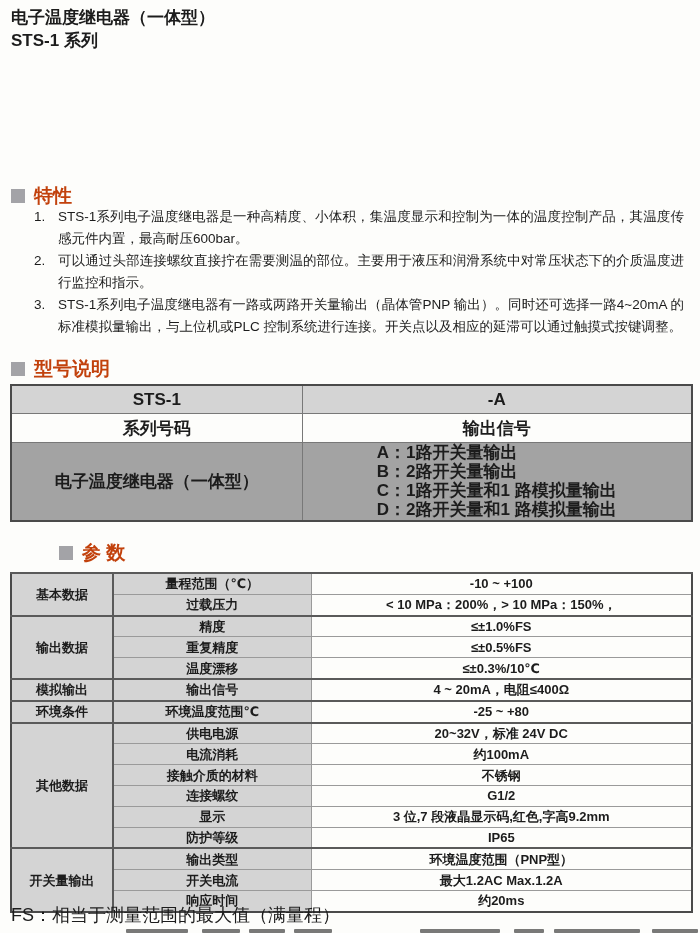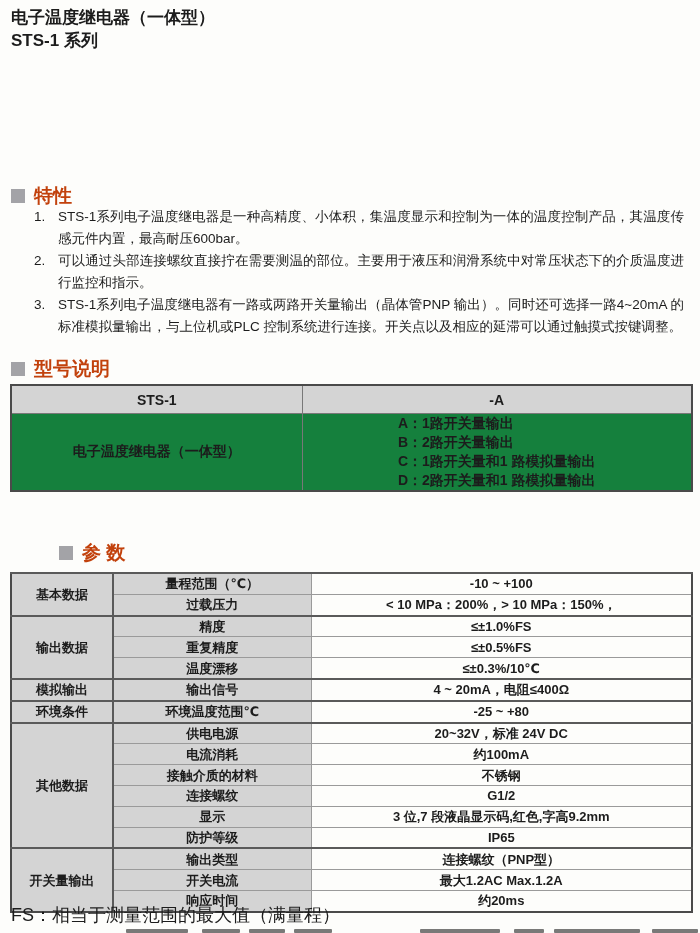--- a/index.html
+++ b/index.html
@@ -44,24 +44,24 @@
   .sec-square{width:14px;height:14px;background:#a3a3a7;flex:0 0 auto;}
   .sec-label{font-weight:bold;font-size:19px;color:#c2410c;}
   
   .features{position:absolute;left:34px;top:206px;width:650px;font-size:13.5px;line-height:21.5px;}
   .feat-item{display:flex;margin-bottom:1px;}
   .feat-num{flex:0 0 24px;}
   .feat-text{flex:1;text-align:justify;}
   
   table{border-collapse:collapse;table-layout:fixed;}
   .model-table{position:absolute;left:10px;top:384px;width:681px;border:2px solid #4a4a4a;}
-  .model-table td{border:1px solid #787878;text-align:center;font-size:14px;font-weight:bold;padding:0;}
+  .model-table td{border:1px solid #787878;text-align:center;font-size:17px;font-weight:bold;padding:0;}
   .model-table tr.hdr td{background:#d4d4d4;height:27px;}
   .model-table tr.sub td{background:#fdfdfb;height:28px;}
-  .model-table tr.main td{background:#15803d;height:76px;}
+  .model-table tr.main td{background:#a3a3a3;height:76px;}
   .opts{display:inline-block;text-align:left;line-height:19px;}
   .params-table{position:absolute;left:10px;top:572px;width:681px;border:2px solid #4a4a4a;padding-left:44px;}
   .params-table td{border:1px solid #9a9a9a;text-align:center;font-size:13px;font-weight:bold;height:19.8px;padding:0;line-height:15px;}
   .params-table td.cat,.params-table td.lbl{background:#d4d4d4;}
   .params-table td.val{background:#fdfdfb;}
   .params-table tr.grp td{border-top:2px solid #5a5a5a;}
   .params-table td.cat{border-right:2px solid #5a5a5a;}
   
   .footnote{position:absolute;left:11px;top:903px;font-size:18px;}
   
@@ -105,20 +105,24 @@
   <table class="model-table">
     <colgroup>
         <col style="width:291px">
         <col style="width:390px">
       </colgroup>
     <tbody>
         <tr class="hdr">
       <td>STS-1</td>
       <td>-A</td>
     </tr>
+    <tr class="sub">
+      <td>系列号码</td>
+      <td>输出信号</td>
+    </tr>
     <tr class="main">
       <td>电子温度继电器（一体型）</td>
       <td>
         <div class="opts">
           <div>A：1路开关量输出</div>
           <div>B：2路开关量输出</div>
           <div>C：1路开关量和1 路模拟量输出</div>
           <div>D：2路开关量和1 路模拟量输出</div>
         </div>
       </td>
@@ -190,21 +194,21 @@
       <td class="lbl">显示</td>
       <td class="val">3 位,7 段液晶显示码,红色,字高9.2mm</td>
     </tr>
     <tr>
       <td class="lbl">防护等级</td>
       <td class="val">IP65</td>
     </tr>
     <tr class="grp">
       <td class="cat" rowspan="3">开关量输出</td>
       <td class="lbl">输出类型</td>
-      <td class="val">连接螺纹（PNP型）</td>
+      <td class="val">环境温度范围（PNP型）</td>
     </tr>
     <tr>
       <td class="lbl">开关电流</td>
       <td class="val">最大1.2AC Max.1.2A</td>
     </tr>
     <tr>
       <td class="lbl">响应时间</td>
       <td class="val">约20ms</td>
     </tr>
   </tbody>

